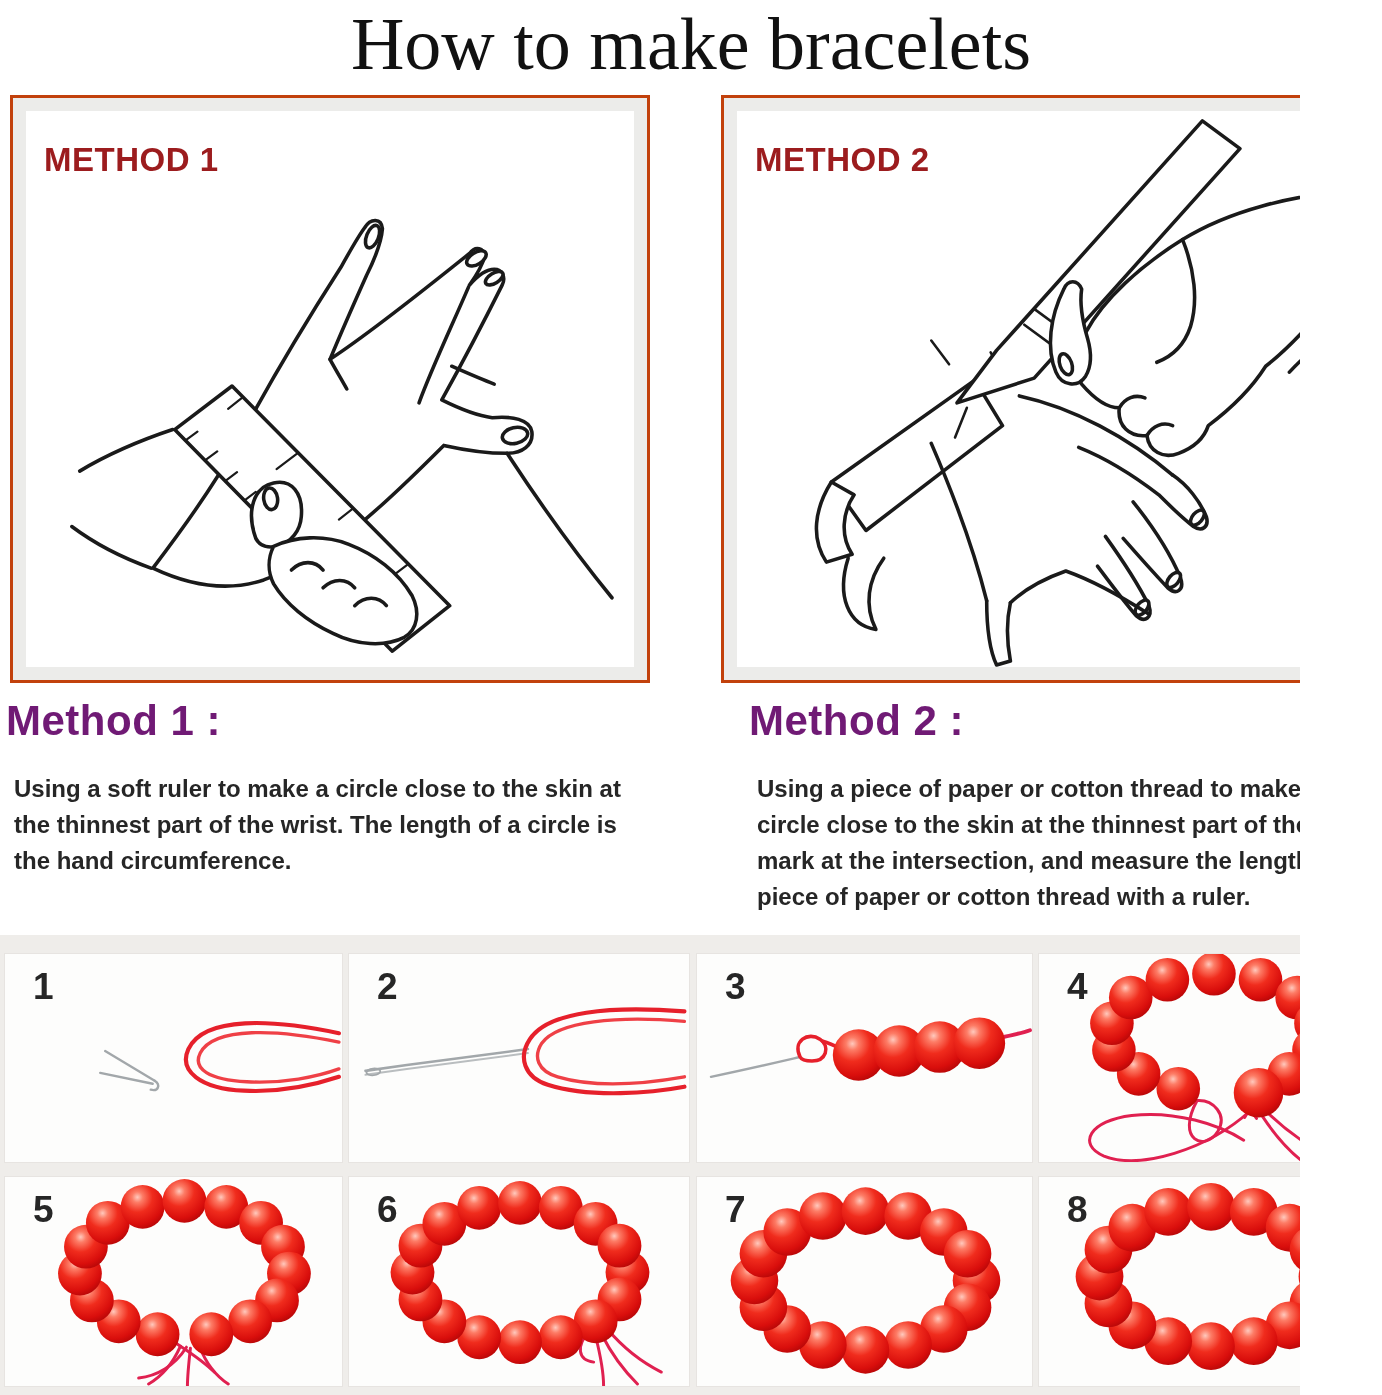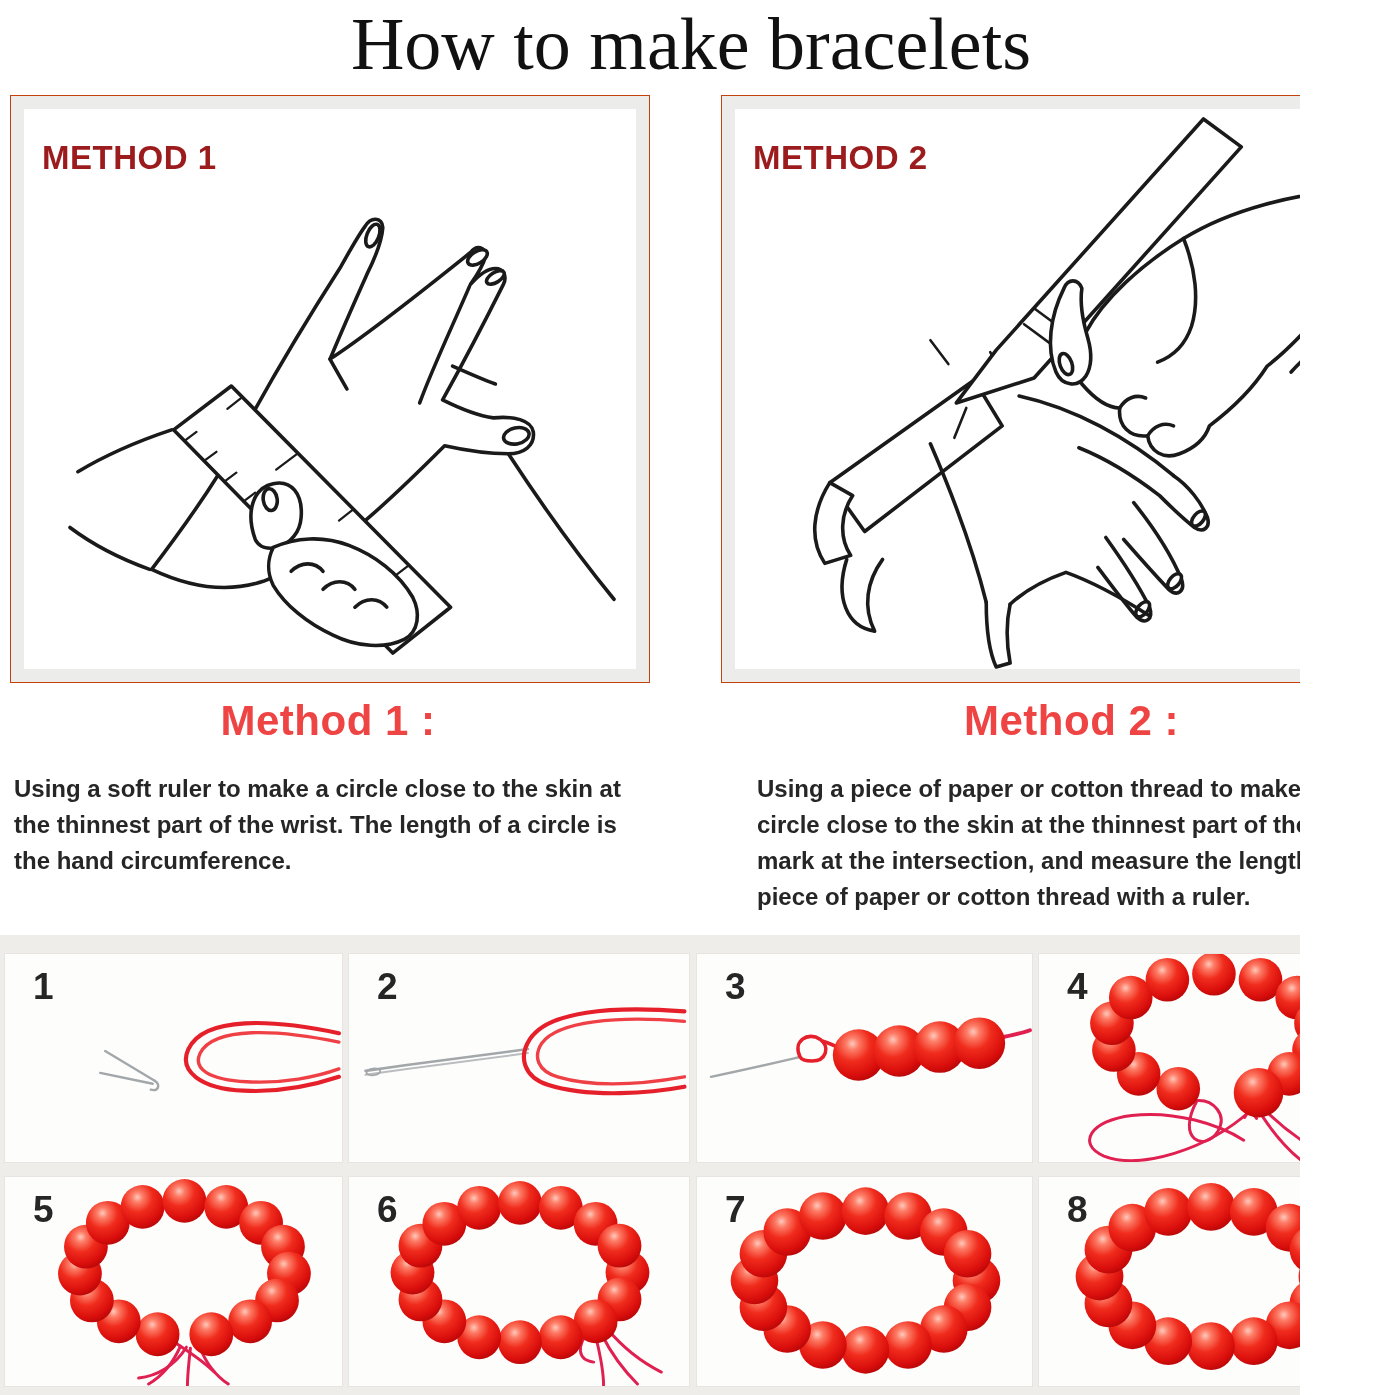--- a/index.html
+++ b/index.html
@@ -2,32 +2,32 @@
 <html><head>
 <meta charset="utf-8">
 <style>
   html,body{margin:0;padding:0;background:#ffffff;}
   .page{position:relative;width:1300px;height:1395px;background:#ffffff;overflow:hidden;
         font-family:"Liberation Sans",sans-serif;}
   .title{position:absolute;top:0;left:0;width:1382px;height:92px;text-align:center;
          font-family:"Liberation Serif",serif;font-size:74px;line-height:88px;color:#111111;
          font-weight:400;}
   
-  .panel{position:absolute;top:95px;background:#ececea;border:1px solid #c2410c;box-sizing:border-box;}
+  .panel{position:absolute;top:95px;background:#ececea;border:3px solid #c2410c;box-sizing:border-box;}
   .panel.left{left:10px;width:640px;height:588px;}
   .panel.right{left:721px;width:657px;height:588px;padding-left:24px;}
   .panel-inner{position:absolute;left:13px;top:13px;right:13px;bottom:13px;background:#ffffff;}
   .method-label{position:absolute;left:18px;top:30px;font-size:33px;font-weight:bold;
                 letter-spacing:0.5px;z-index:3;}
   .art{position:absolute;left:0;top:0;width:100%;height:100%;}
   
   .mtext{position:absolute;top:697px;}
   .mtext.m1{left:6px;width:644px;}
   .mtext.m2{left:749px;width:645px;}
-  .mtext h2{margin:0 0 26px 0;font-size:42px;font-weight:bold;color:#ef4444;letter-spacing:0.5px;text-align:center;}
+  .mtext h2{margin:0 0 26px 0;font-size:42px;font-weight:bold;color:#701a75;letter-spacing:0.5px;}
   .mtext p{margin:8px;font-size:24px;line-height:36px;color:#262626;font-weight:bold;}
   
   .steps{position:absolute;left:0;top:935px;width:1382px;height:460px;background:#efedea;}
   .cell{position:absolute;background:#fdfdfc;border:1px solid #e7e4e1;box-sizing:border-box;}
   .r1{top:18px;height:210px;}
   .r2{top:241px;height:211px;}
   .c1{left:4px;width:339px;}
   .c2{left:348px;width:342px;}
   .c3{left:696px;width:337px;}
   .c4{left:1038px;width:340px;}

